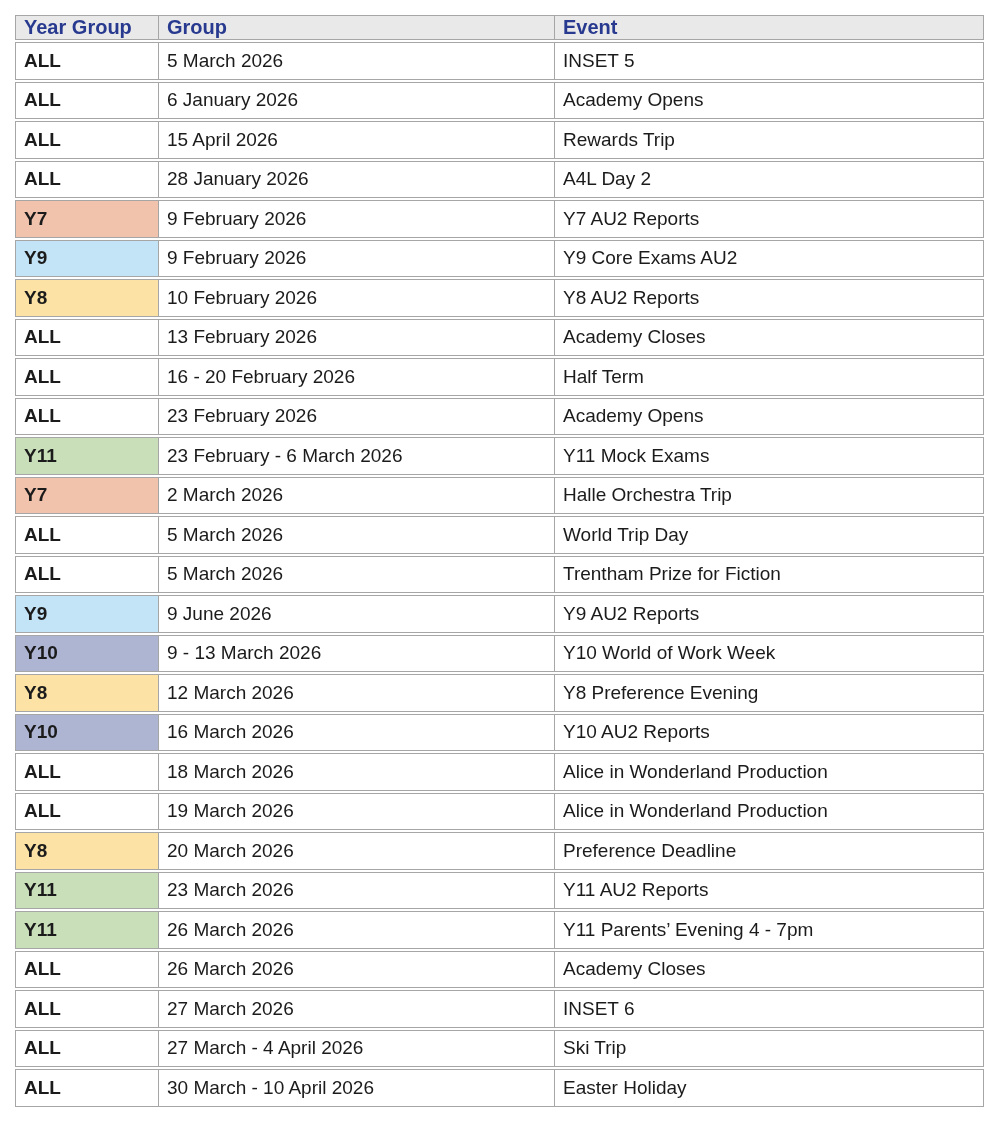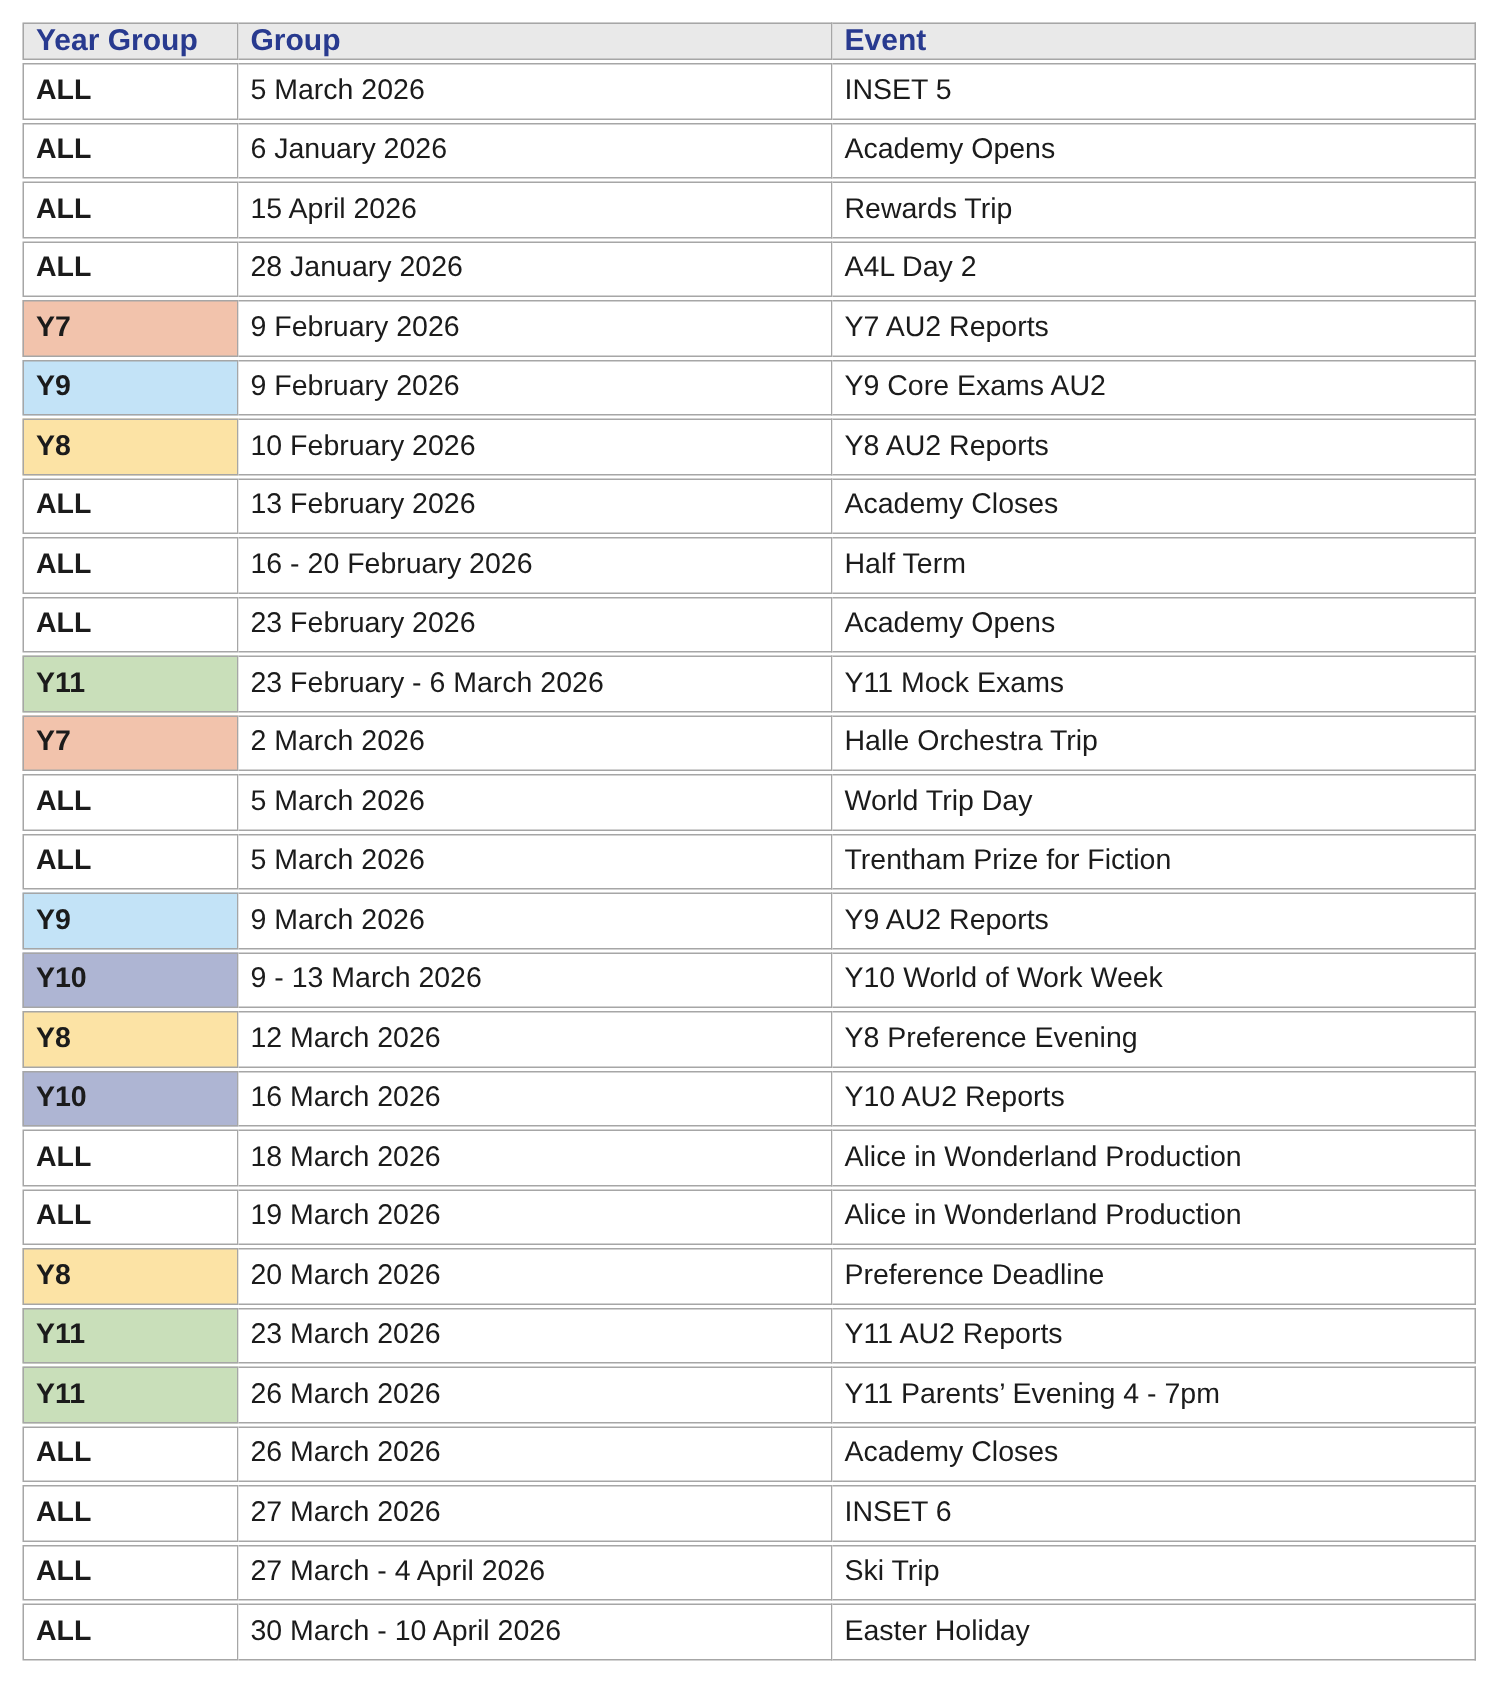--- a/index.html
+++ b/index.html
@@ -135,21 +135,21 @@
     <td class="date-cell">5 March 2026</td>
     <td class="event-cell">World Trip Day</td>
   </tr>
         <tr>
     <td class="yg-cell" style="background: rgb(255, 255, 255);">ALL</td>
     <td class="date-cell">5 March 2026</td>
     <td class="event-cell">Trentham Prize for Fiction</td>
   </tr>
         <tr>
     <td class="yg-cell" style="background: rgb(195, 227, 247);">Y9</td>
-    <td class="date-cell">9 March 2026</td>
+    <td class="date-cell">9 June 2026</td>
     <td class="event-cell">Y9 AU2 Reports</td>
   </tr>
         <tr>
     <td class="yg-cell" style="background: rgb(174, 181, 211);">Y10</td>
     <td class="date-cell">9 - 13 March 2026</td>
     <td class="event-cell">Y10 World of Work Week</td>
   </tr>
         <tr>
     <td class="yg-cell" style="background: rgb(252, 227, 165);">Y8</td>
     <td class="date-cell">12 March 2026</td>

